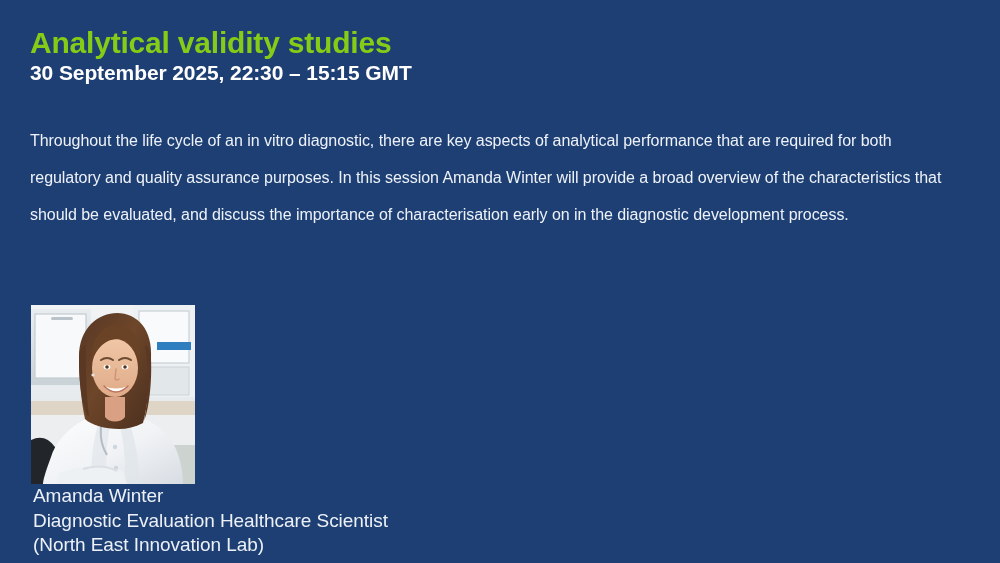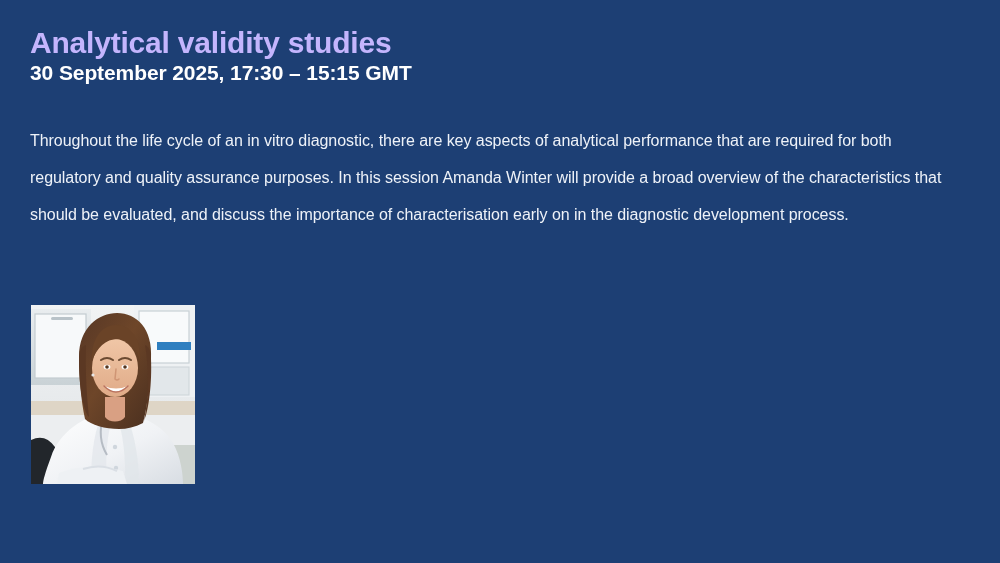--- a/index.html
+++ b/index.html
@@ -25,21 +25,21 @@
   }
 
   .session-title {
     position: absolute;
     left: 30px;
     top: 4px;
     width: 940px;
     font-size: 30px;
     line-height: 38px;
     font-weight: bold;
-    color: #c4b5fd;
+    color: #84cc16;
     letter-spacing: -0.2px;
   }
 
   .session-datetime {
     position: absolute;
     left: 30px;
     top: 59px;
     width: 940px;
     font-size: 21px;
     line-height: 28px;
@@ -92,21 +92,21 @@
     white-space: nowrap;
   }
 </style>
 </head>
 <body>
 
 <div class="slide">
 
   <h1 class="session-title">Analytical validity studies</h1>
 
-  <div class="session-datetime">30 September 2025, 17:30 – 15:15 GMT</div>
+  <div class="session-datetime">30 September 2025, 22:30 – 15:15 GMT</div>
 
   <p class="session-abstract">Throughout the life cycle of an in vitro diagnostic, there are key aspects of analytical performance that are required for both regulatory and quality assurance purposes. In this session Amanda Winter will provide a broad overview of the characteristics that should be evaluated, and discuss the importance of characterisation early on in the diagnostic development process.</p>
 
   <div class="speaker-photo">
     <svg viewBox="0 0 164 179" preserveAspectRatio="xMidYMid slice">
       <defs>
         <linearGradient id="wallg" x1="0" y1="0" x2="0" y2="1">
           <stop offset="0%" stop-color="#f1f3f4"></stop>
           <stop offset="100%" stop-color="#dfe3e6"></stop>
         </linearGradient>
@@ -183,14 +183,19 @@
 
       <path d="M85 64 L84 74 Q86 76 88 74" stroke="#cf9574" stroke-width="1.5" fill="none" stroke-linecap="round"></path>
 
       <path d="M73 81 Q85 93 97 81 Q85 86 73 81 Z" fill="#ffffff"></path>
       <path d="M73 81 Q85 93 97 81" stroke="#b9725e" stroke-width="1.4" fill="none" stroke-linecap="round"></path>
 
       <circle cx="62" cy="70" r="1.6" fill="#e6e6e6"></circle>
     </svg>
   </div>
 
+  <div class="speaker-caption">
+    <span class="line">Amanda Winter</span>
+    <span class="line">Diagnostic Evaluation Healthcare Scientist</span>
+    <span class="line">(North East Innovation Lab)</span>
+  </div>
 
 </div>
 
 </body></html>

